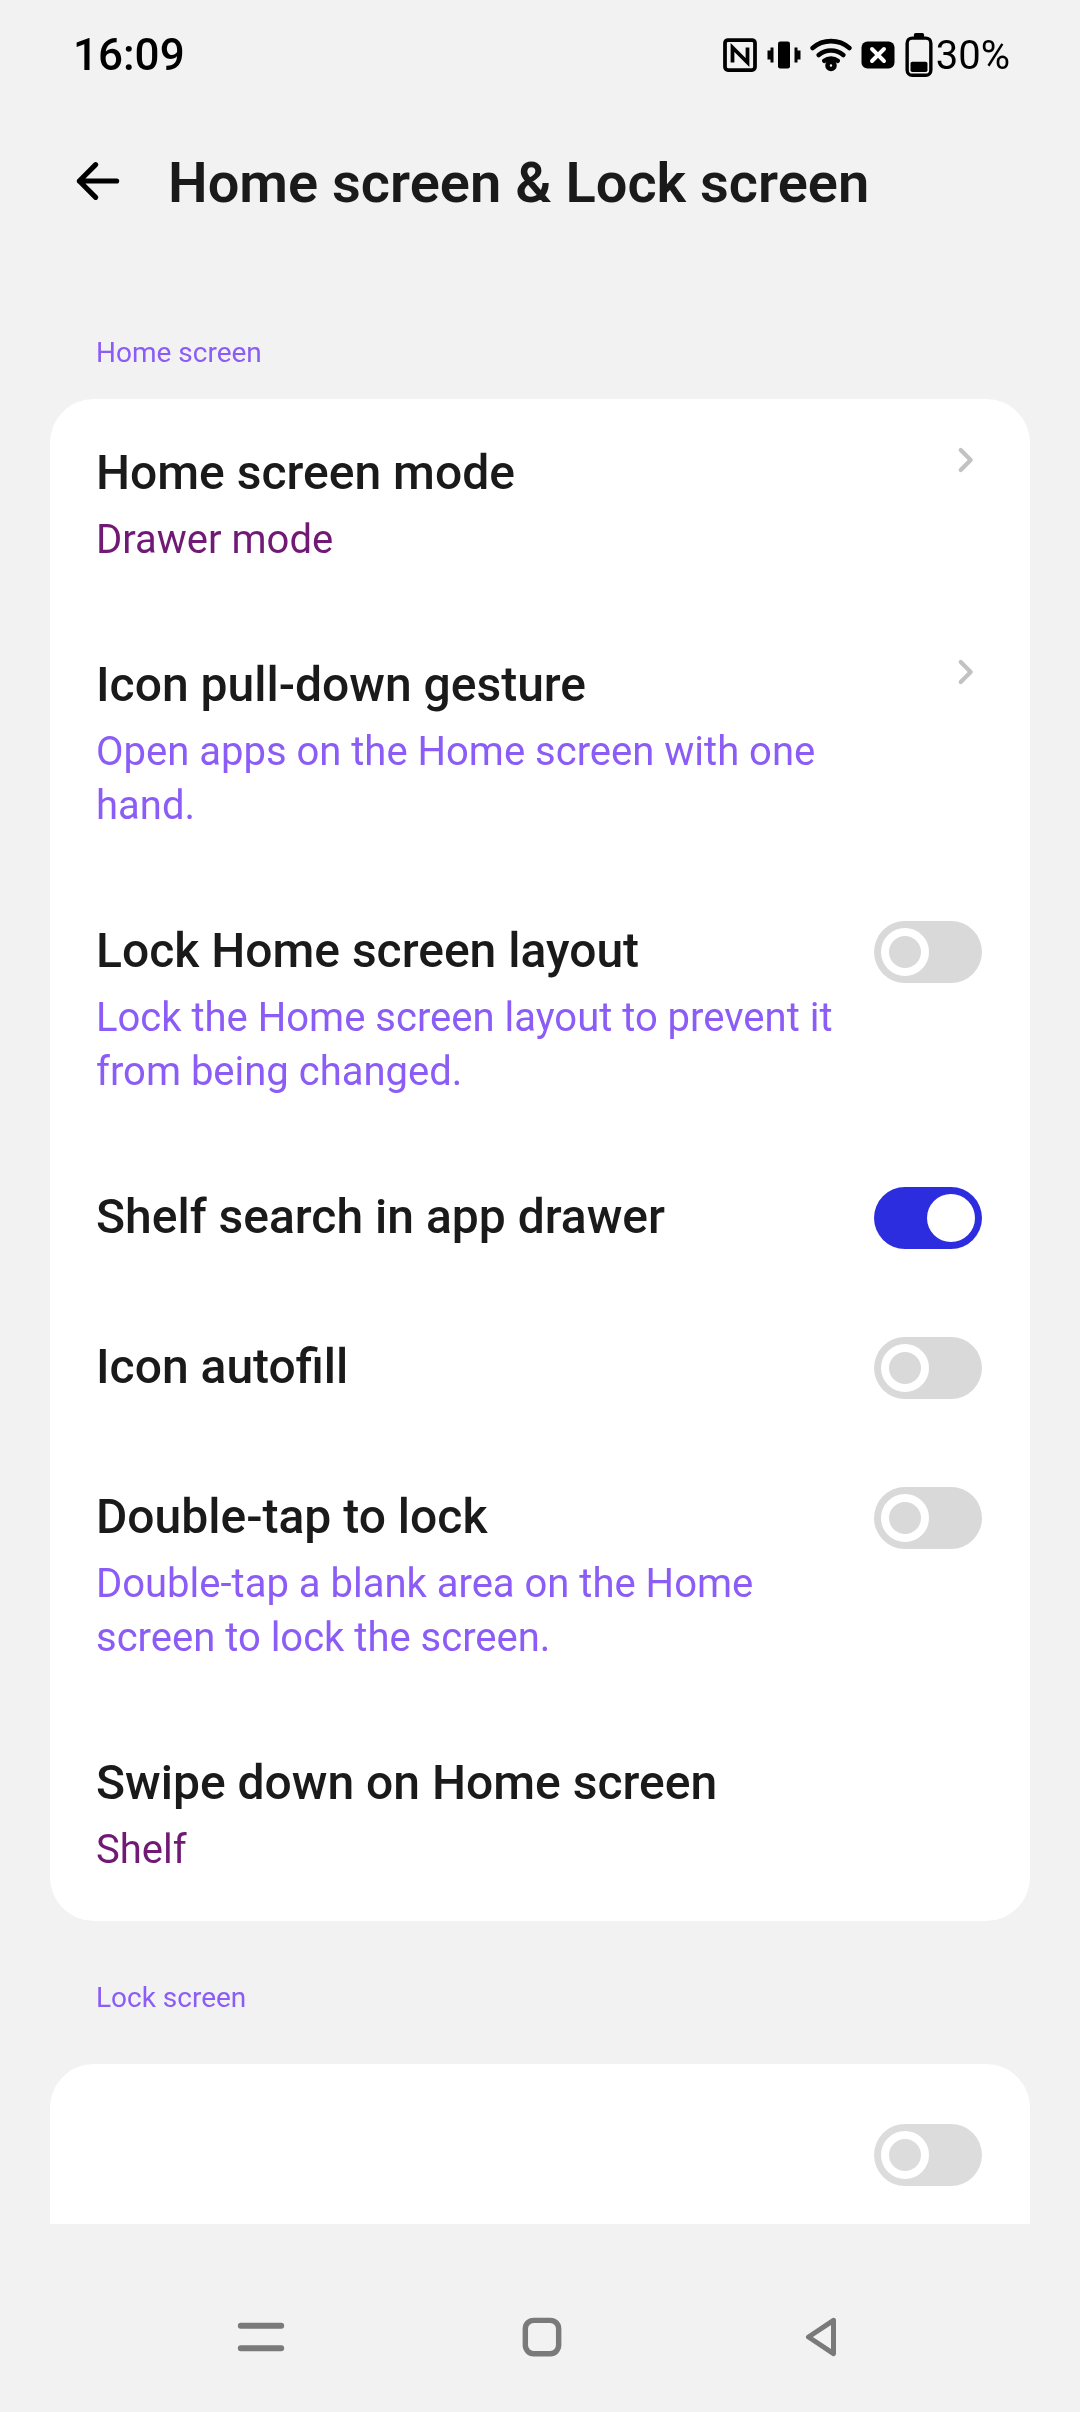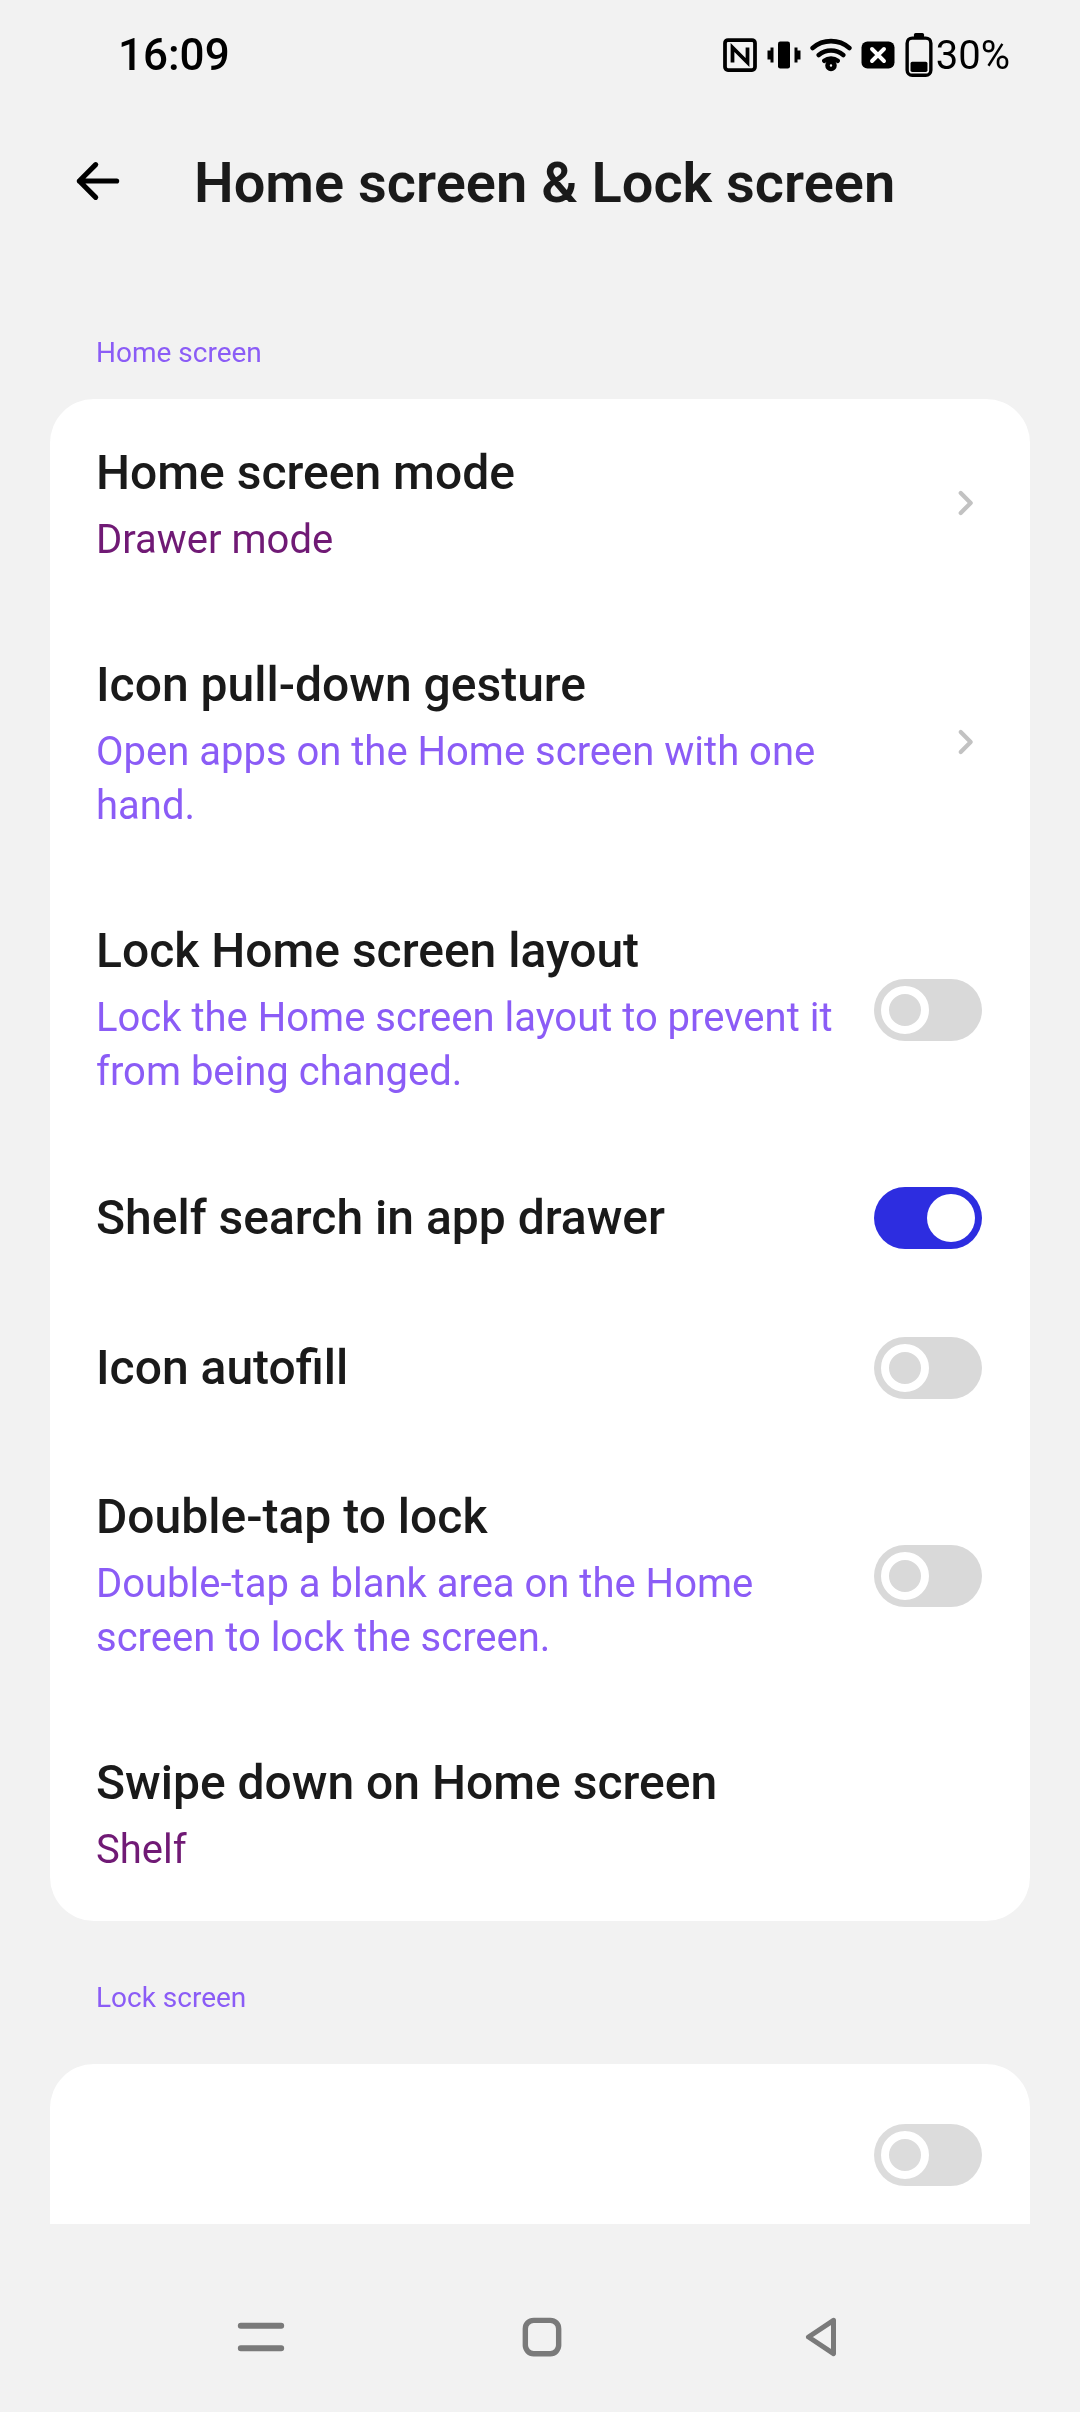--- a/index.html
+++ b/index.html
@@ -11,21 +11,21 @@
     overflow: hidden;
     position: relative;
   }
 
   
   .status-bar {
     height: 110px;
     display: flex;
     align-items: center;
     justify-content: space-between;
-    padding: 0 70px 0 118px;
+    padding: 0 70px 0 73px;
   }
   .status-time {
     font-size: 44px;
     font-weight: 500;
     color: #000;
   }
   .status-right {
     display: flex;
     align-items: center;
     gap: 8px;
@@ -35,21 +35,21 @@
     font-size: 40px;
     font-weight: 400;
     color: #000;
     margin-left: -6px;
   }
 
   
   .header {
     display: flex;
     align-items: center;
-    gap: 68px;
+    gap: 42px;
     padding: 40px 70px 60px 70px;
   }
   .back-arrow { flex-shrink: 0; }
   .header-title {
     font-size: 56px;
     font-weight: 600;
     color: #1a1a1a;
   }
 
   
@@ -69,21 +69,20 @@
   .card.cutoff {
     margin-top: 20px;
     border-bottom-left-radius: 0;
     border-bottom-right-radius: 0;
     height: 160px;
     overflow: hidden;
   }
 
   .row {
     display: flex;
-    align-items: center;
     justify-content: space-between;
     padding: 44px 48px 44px 46px;
   }
   .row-text { flex: 1; padding-right: 30px; }
   .row-title {
     font-size: 48px;
     font-weight: 500;
     color: #1a1a1a;
     line-height: 1.25;
   }

